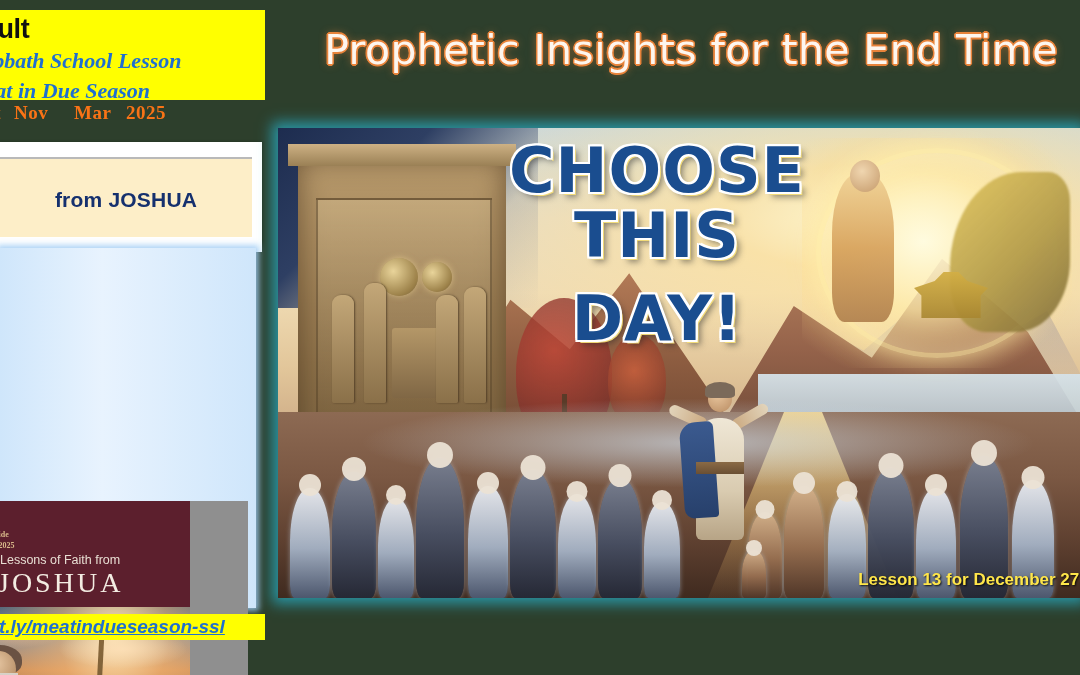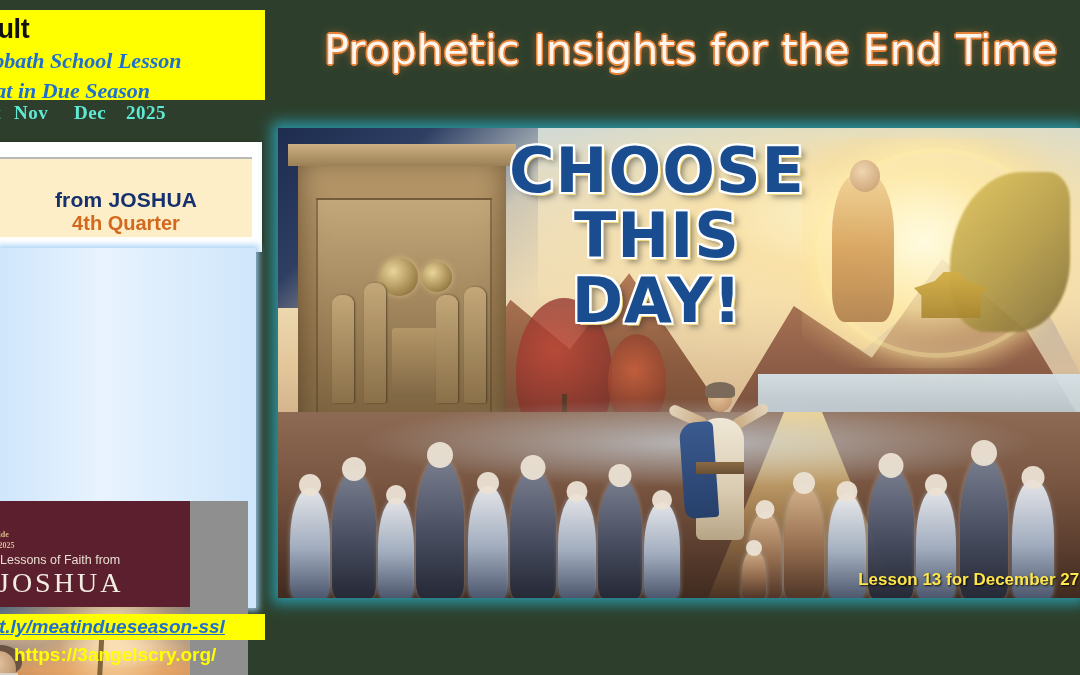--- a/index.html
+++ b/index.html
@@ -36,21 +36,21 @@
     white-space: nowrap;
   }
   .yh-line3 {
     position: absolute; left: -34px; top: 68px; width: 310px;
     font-size: 22px; font-weight: bold; font-style: italic; color: #1f6fd0;
     font-family: "Liberation Serif", serif;
     white-space: nowrap;
   }
   .date-row {
     position: absolute; left: 0; top: 102px; width: 265px; height: 26px;
-    color: #5eead4; font-family: "Liberation Serif", serif;
+    color: #f97316; font-family: "Liberation Serif", serif;
     font-size: 19px; font-weight: bold; letter-spacing: 0.5px;
     white-space: nowrap; overflow: hidden;
   }
   .date-row span { position: absolute; top: 0; }
   .d-oct { left: -30px; } .d-nov { left: 14px; } .d-dec { left: 74px; } .d-yr { left: 126px; }
 
   
   .white-card {
     position: absolute; left: 0; top: 142px; width: 262px; height: 110px;
     background: #ffffff;
@@ -380,21 +380,21 @@
     font-weight: bold; color: #1a4d8f;
     line-height: 0.95;
     letter-spacing: 1px;
     text-shadow:
       -2px 0 #ffffff, 2px 0 #ffffff, 0 -2px #ffffff, 0 2px #ffffff,
       -2px -2px #ffffff, 2px -2px #ffffff, -2px 2px #ffffff, 2px 2px #ffffff,
       3px 3px 0 rgba(246,222,120,0.95), 5px 5px 6px rgba(40,40,40,0.5);
   }
   .hl1 { font-size: 62px; }
   .hl2 { font-size: 62px; margin-top: 6px; }
-  .hl3 { font-size: 62px; margin-top: 6px; }
+  .hl3 { font-size: 62px; margin-top: 24px; }
   .lesson-caption {
     position: absolute; right: -4px; bottom: 8px; z-index: 7;
     color: #ffe64a; font-size: 17px; font-weight: bold;
     white-space: nowrap;
     text-shadow: 1px 1px 2px rgba(0,0,0,0.85);
   }
 </style>
 </head>
 <body>
 
@@ -404,28 +404,27 @@
 
     <div class="yellow-head">
       <div class="yh-line1">Adult</div>
       <div class="yh-line2">Sabbath School Lesson</div>
       <div class="yh-line3">Meat in Due Season</div>
     </div>
 
     <div class="date-row">
       <span class="d-oct">Oct</span>
       <span class="d-nov">Nov</span>
-      <span class="d-dec">Dec</span>
+      <span class="d-dec">Mar</span>
       <span class="d-yr">2025</span>
     </div>
 
     <div class="white-card"></div>
     <div class="cream-box">
       <div class="cb-l2">from JOSHUA</div>
-      <div class="cb-l3">4th Quarter</div>
     </div>
 
     <div class="book-frame">
       <div class="book-gray">
         <div class="book-cover">
           <div class="bc-maroon"></div>
           <div class="bc-meta">
             <div>Adult</div>
             <div>Sabbath School</div>
             <div>Bible Study Guide</div>
@@ -443,23 +442,20 @@
             <div class="bc-fig-beard"></div>
 
           </div>
         </div>
 
       </div>
     </div>
 
     <div class="link-yellow">
       <a href="#">bit.ly/meatindueseason-ssl</a>
-    </div>
-    <div class="link-green">
-      <span>https://3angelscry.org/</span>
     </div>
   </div>
 
   <div class="page-title">Prophetic Insights for the End Time</div>
 
   <div class="main-frame">
     <div class="scene">
 
       <div class="sky"></div>
       <div class="sky-left"></div>

